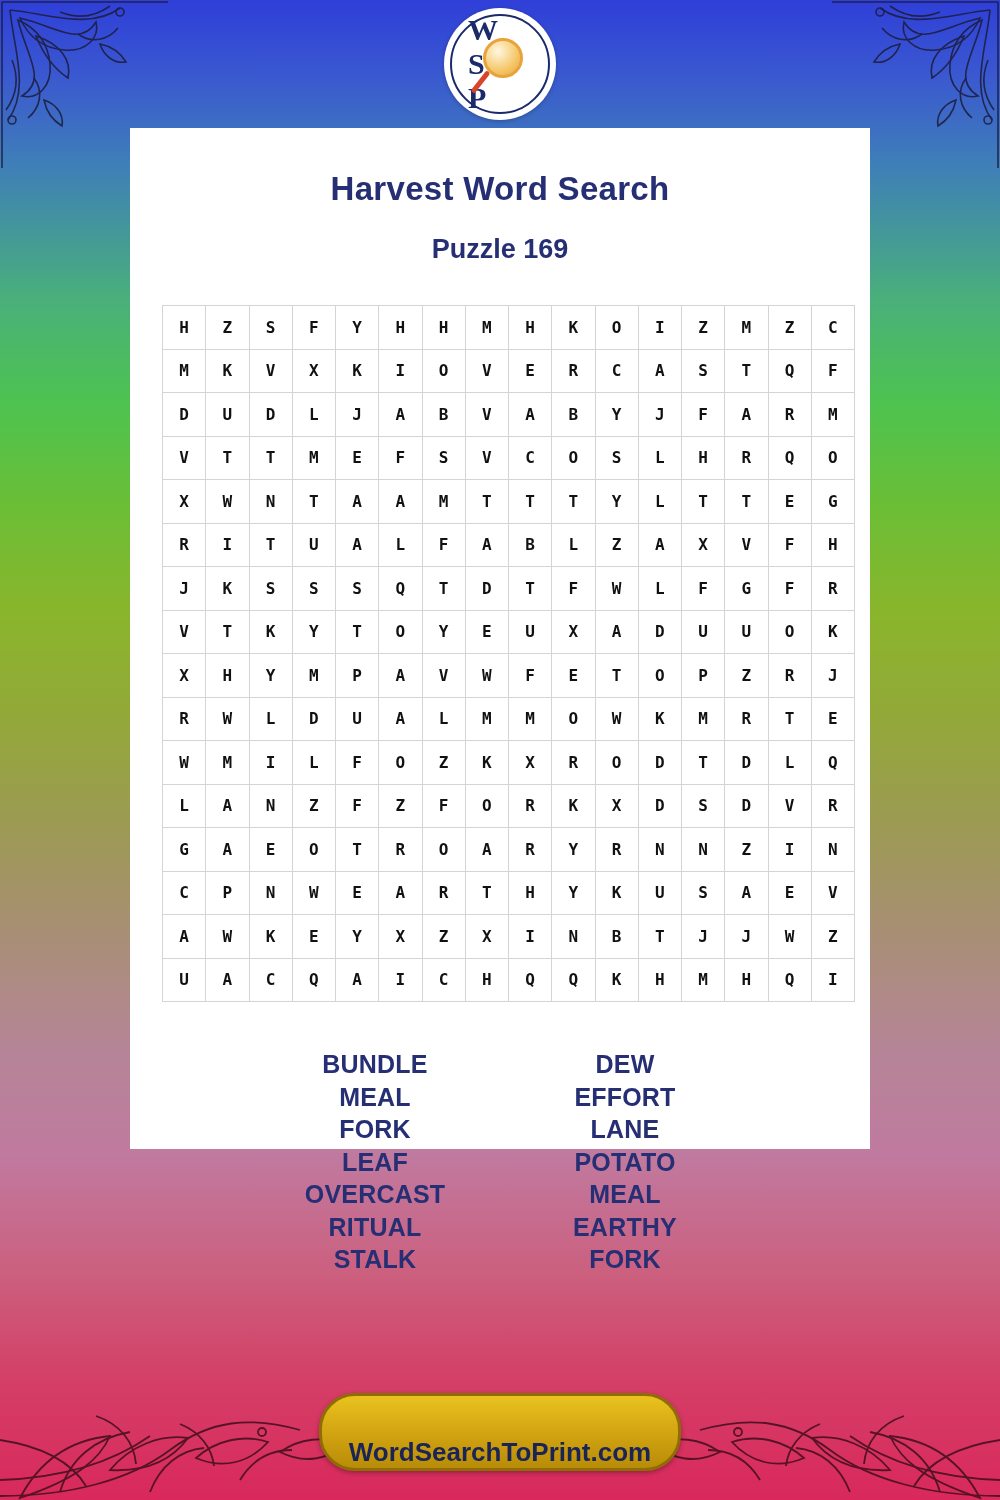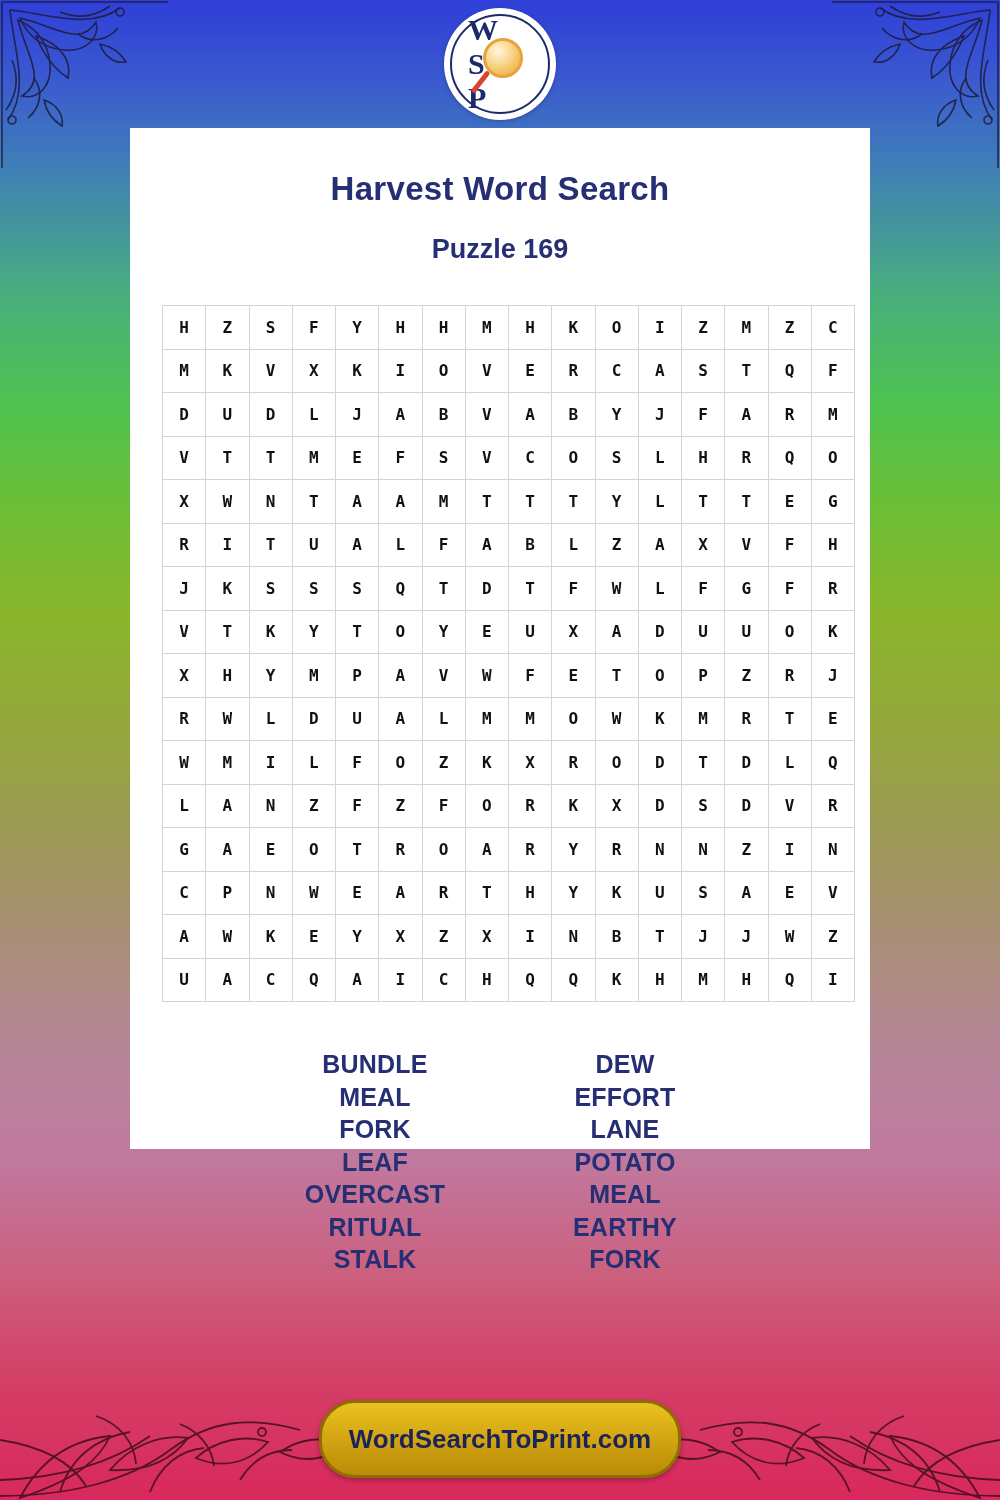--- a/index.html
+++ b/index.html
@@ -175,29 +175,29 @@
     font-size: 25px;
     font-weight: bold;
     line-height: 32.5px;
     letter-spacing: 0.2px;
   }
 
   
   .footer-btn {
     position: absolute;
     left: 50%;
-    bottom: 22px;
+    bottom: 29px;
     transform: translateX(-50%);
     width: 356px;
     height: 72px;
     border-radius: 36px;
     background: linear-gradient(to bottom, #e9c21f 0%, #d4a613 48%, #b88c07 100%);
     border: 3px solid #8f6d04;
     display: flex;
-    align-items: center;
+    align-items: flex-end;
     justify-content: center;
     z-index: 6;
     box-shadow: 0 2px 5px rgba(0,0,0,0.3);
   }
   .footer-btn-label {
     color: #1b2456;
     font-size: 26px;
     font-weight: bold;
   }
 </style>

